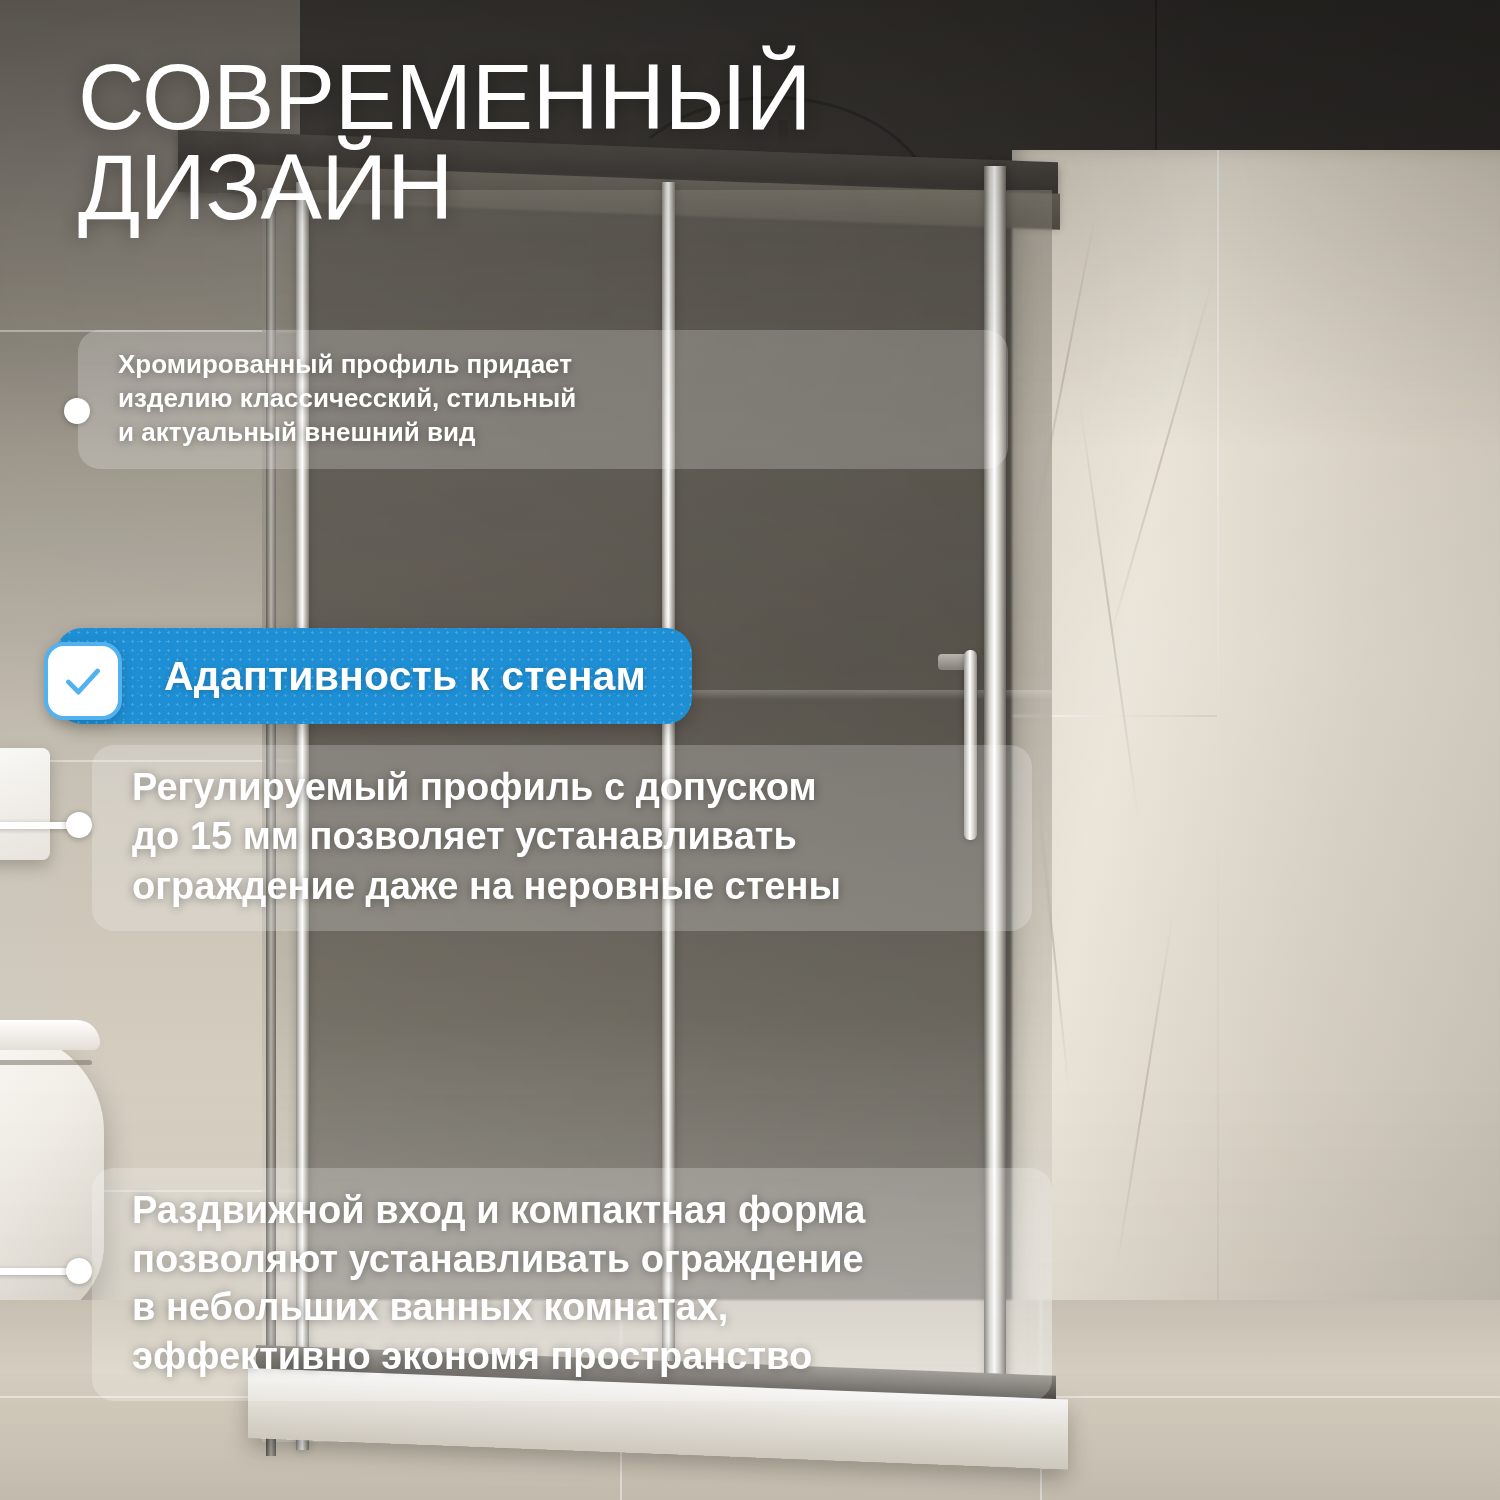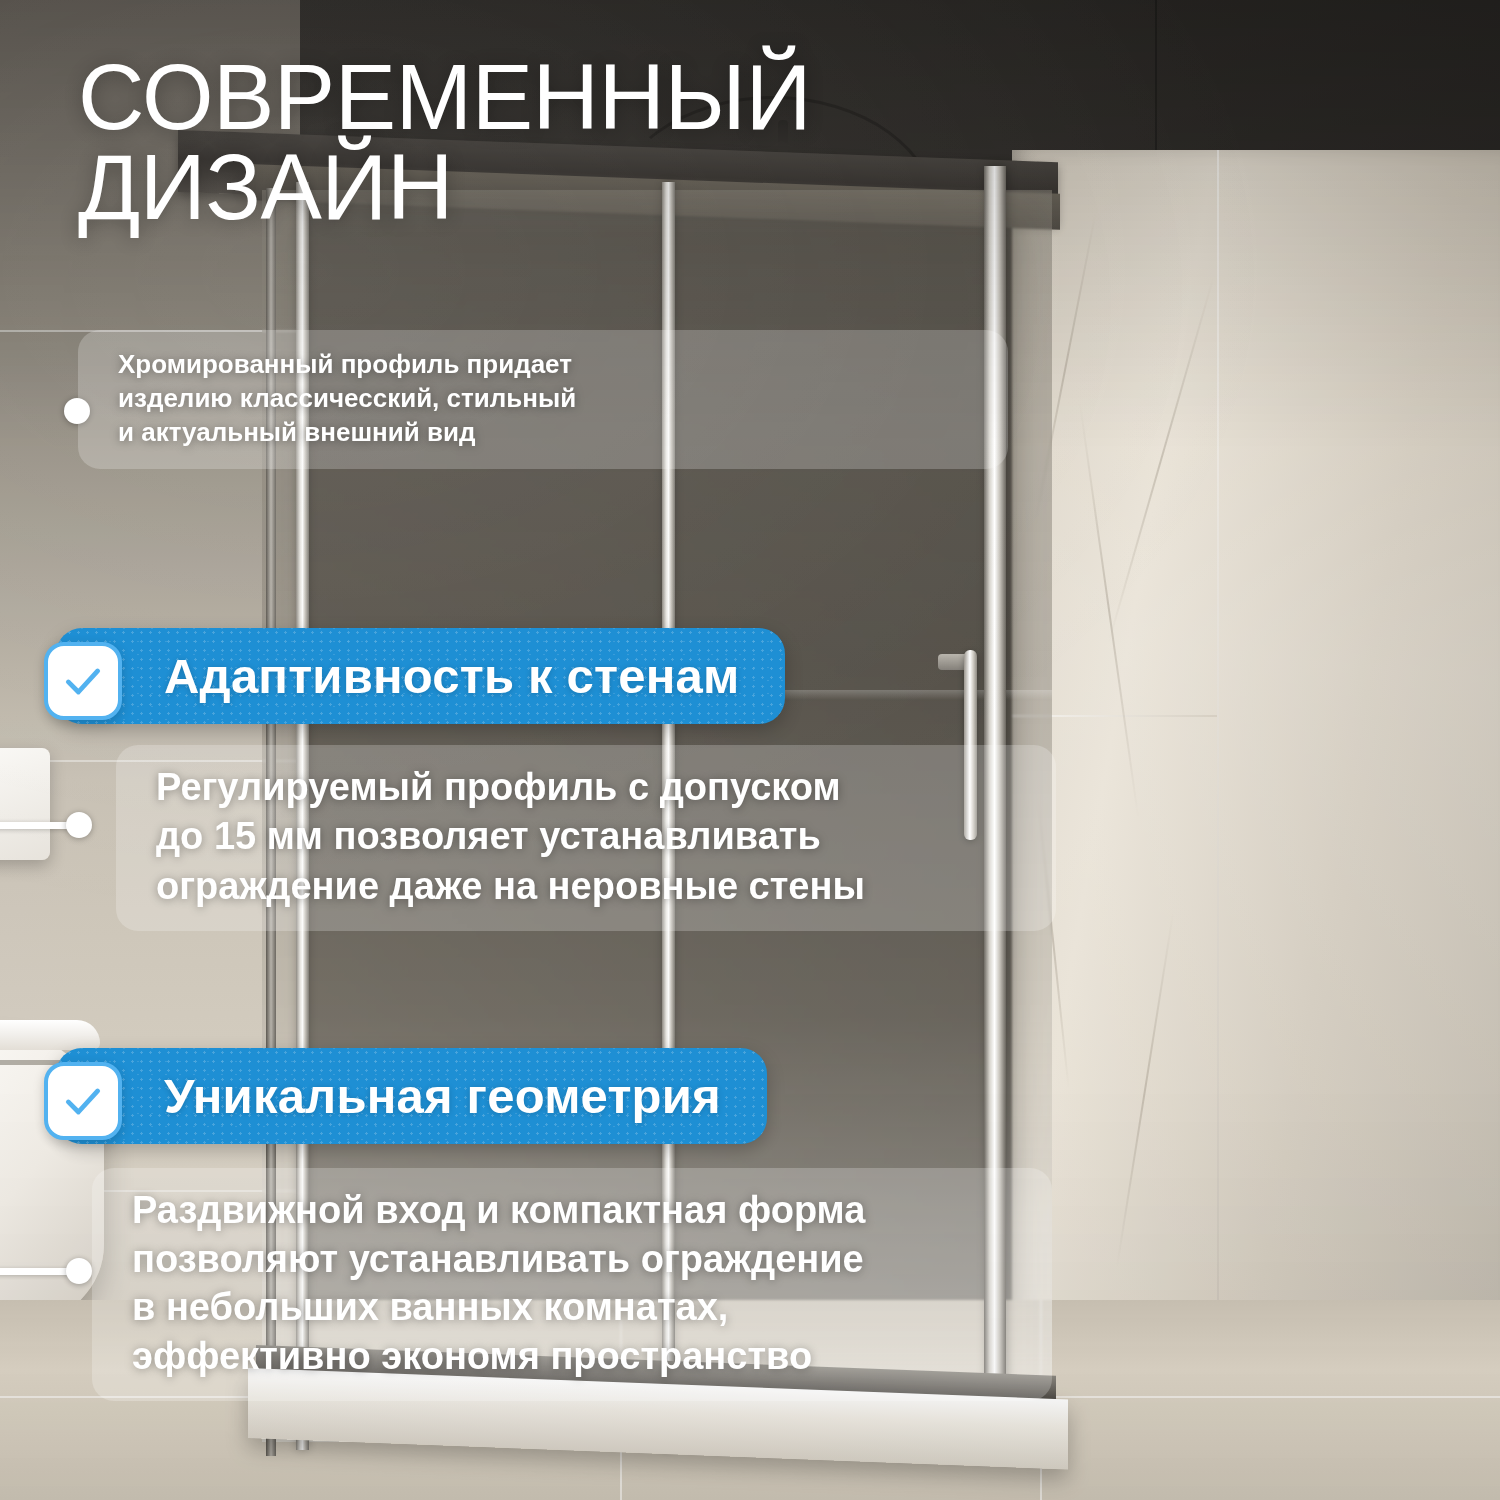--- a/index.html
+++ b/index.html
@@ -197,21 +197,21 @@
     position:absolute;
     background:rgba(255,255,255,.22);
     border-radius:22px;
     color:#fff;
     font-weight:700;
     text-shadow:0 1px 10px rgba(0,0,0,.35);
     padding:18px 28px 20px 40px;
     white-space:pre-line;
   }
   .plate.p1{ left:78px; top:330px; width:930px; font-size:26px; line-height:1.30; }
-  .plate.p2{ left:92px; top:745px; width:940px; font-size:38px; line-height:1.30;margin-left:24px; }
+  .plate.p2{ left:92px; top:745px; width:940px; font-size:38px; line-height:1.30; }
   .plate.p3{ left:92px; top:1168px; width:960px; font-size:38px; line-height:1.28; }
 
   
   .marker{ position:absolute; }
   .marker .dot{
     position:absolute; width:26px; height:26px; border-radius:50%;
     background:#fff; box-shadow:0 1px 6px rgba(0,0,0,.3);
   }
   .marker .line{
     position:absolute; height:7px; background:#fff; border-radius:4px;
@@ -247,21 +247,21 @@
     position:absolute; left:-12px; top:14px;
     width:78px; height:78px; border-radius:20px;
     background:#ffffff; border:4px solid #52b2f0;
     display:flex; align-items:center; justify-content:center;
     box-shadow:0 4px 12px rgba(0,0,0,.18);
     z-index:2;
   }
   .badge .chk svg{ width:44px; height:44px; display:block; }
   .badge .btxt{
     position:relative; z-index:2;
-    color:#fff; font-size:49px; font-weight:700; letter-spacing:.2px; white-space:nowrap;
+    color:#fff; font-size:41px; font-weight:700; letter-spacing:.2px; white-space:nowrap;
     text-shadow:0 1px 6px rgba(0,0,0,.18);
   }
   .badge.g1{ left:56px; top:628px; }
   .badge.g2{ left:56px; top:1048px; }
 </style>
 </head>
 <body>
 
 <div class="canvas">
 
@@ -340,28 +340,20 @@
     </div>
 
     <div class="marker b2">
       <span class="line"></span>
       <span class="dot"></span>
     </div>
     <div class="plate p2">Регулируемый профиль с допуском
 до 15 мм позволяет устанавливать
 ограждение даже на неровные стены</div>
 
-    <div class="badge g2">
-      <span class="chk">
-        <svg viewBox="0 0 24 24" fill="none" stroke="#52b2f0" stroke-width="2.6" stroke-linecap="round" stroke-linejoin="round">
-          <polyline points="4 12.5 9.5 18 20 6.5"></polyline>
-        </svg>
-      </span>
-      <span class="btxt">Уникальная геометрия</span>
-    </div>
 
     <div class="marker b3">
       <span class="line"></span>
       <span class="dot"></span>
     </div>
     <div class="plate p3">Раздвижной вход и компактная форма
 позволяют устанавливать ограждение
 в небольших ванных комнатах,
 эффективно экономя пространство</div>
 

